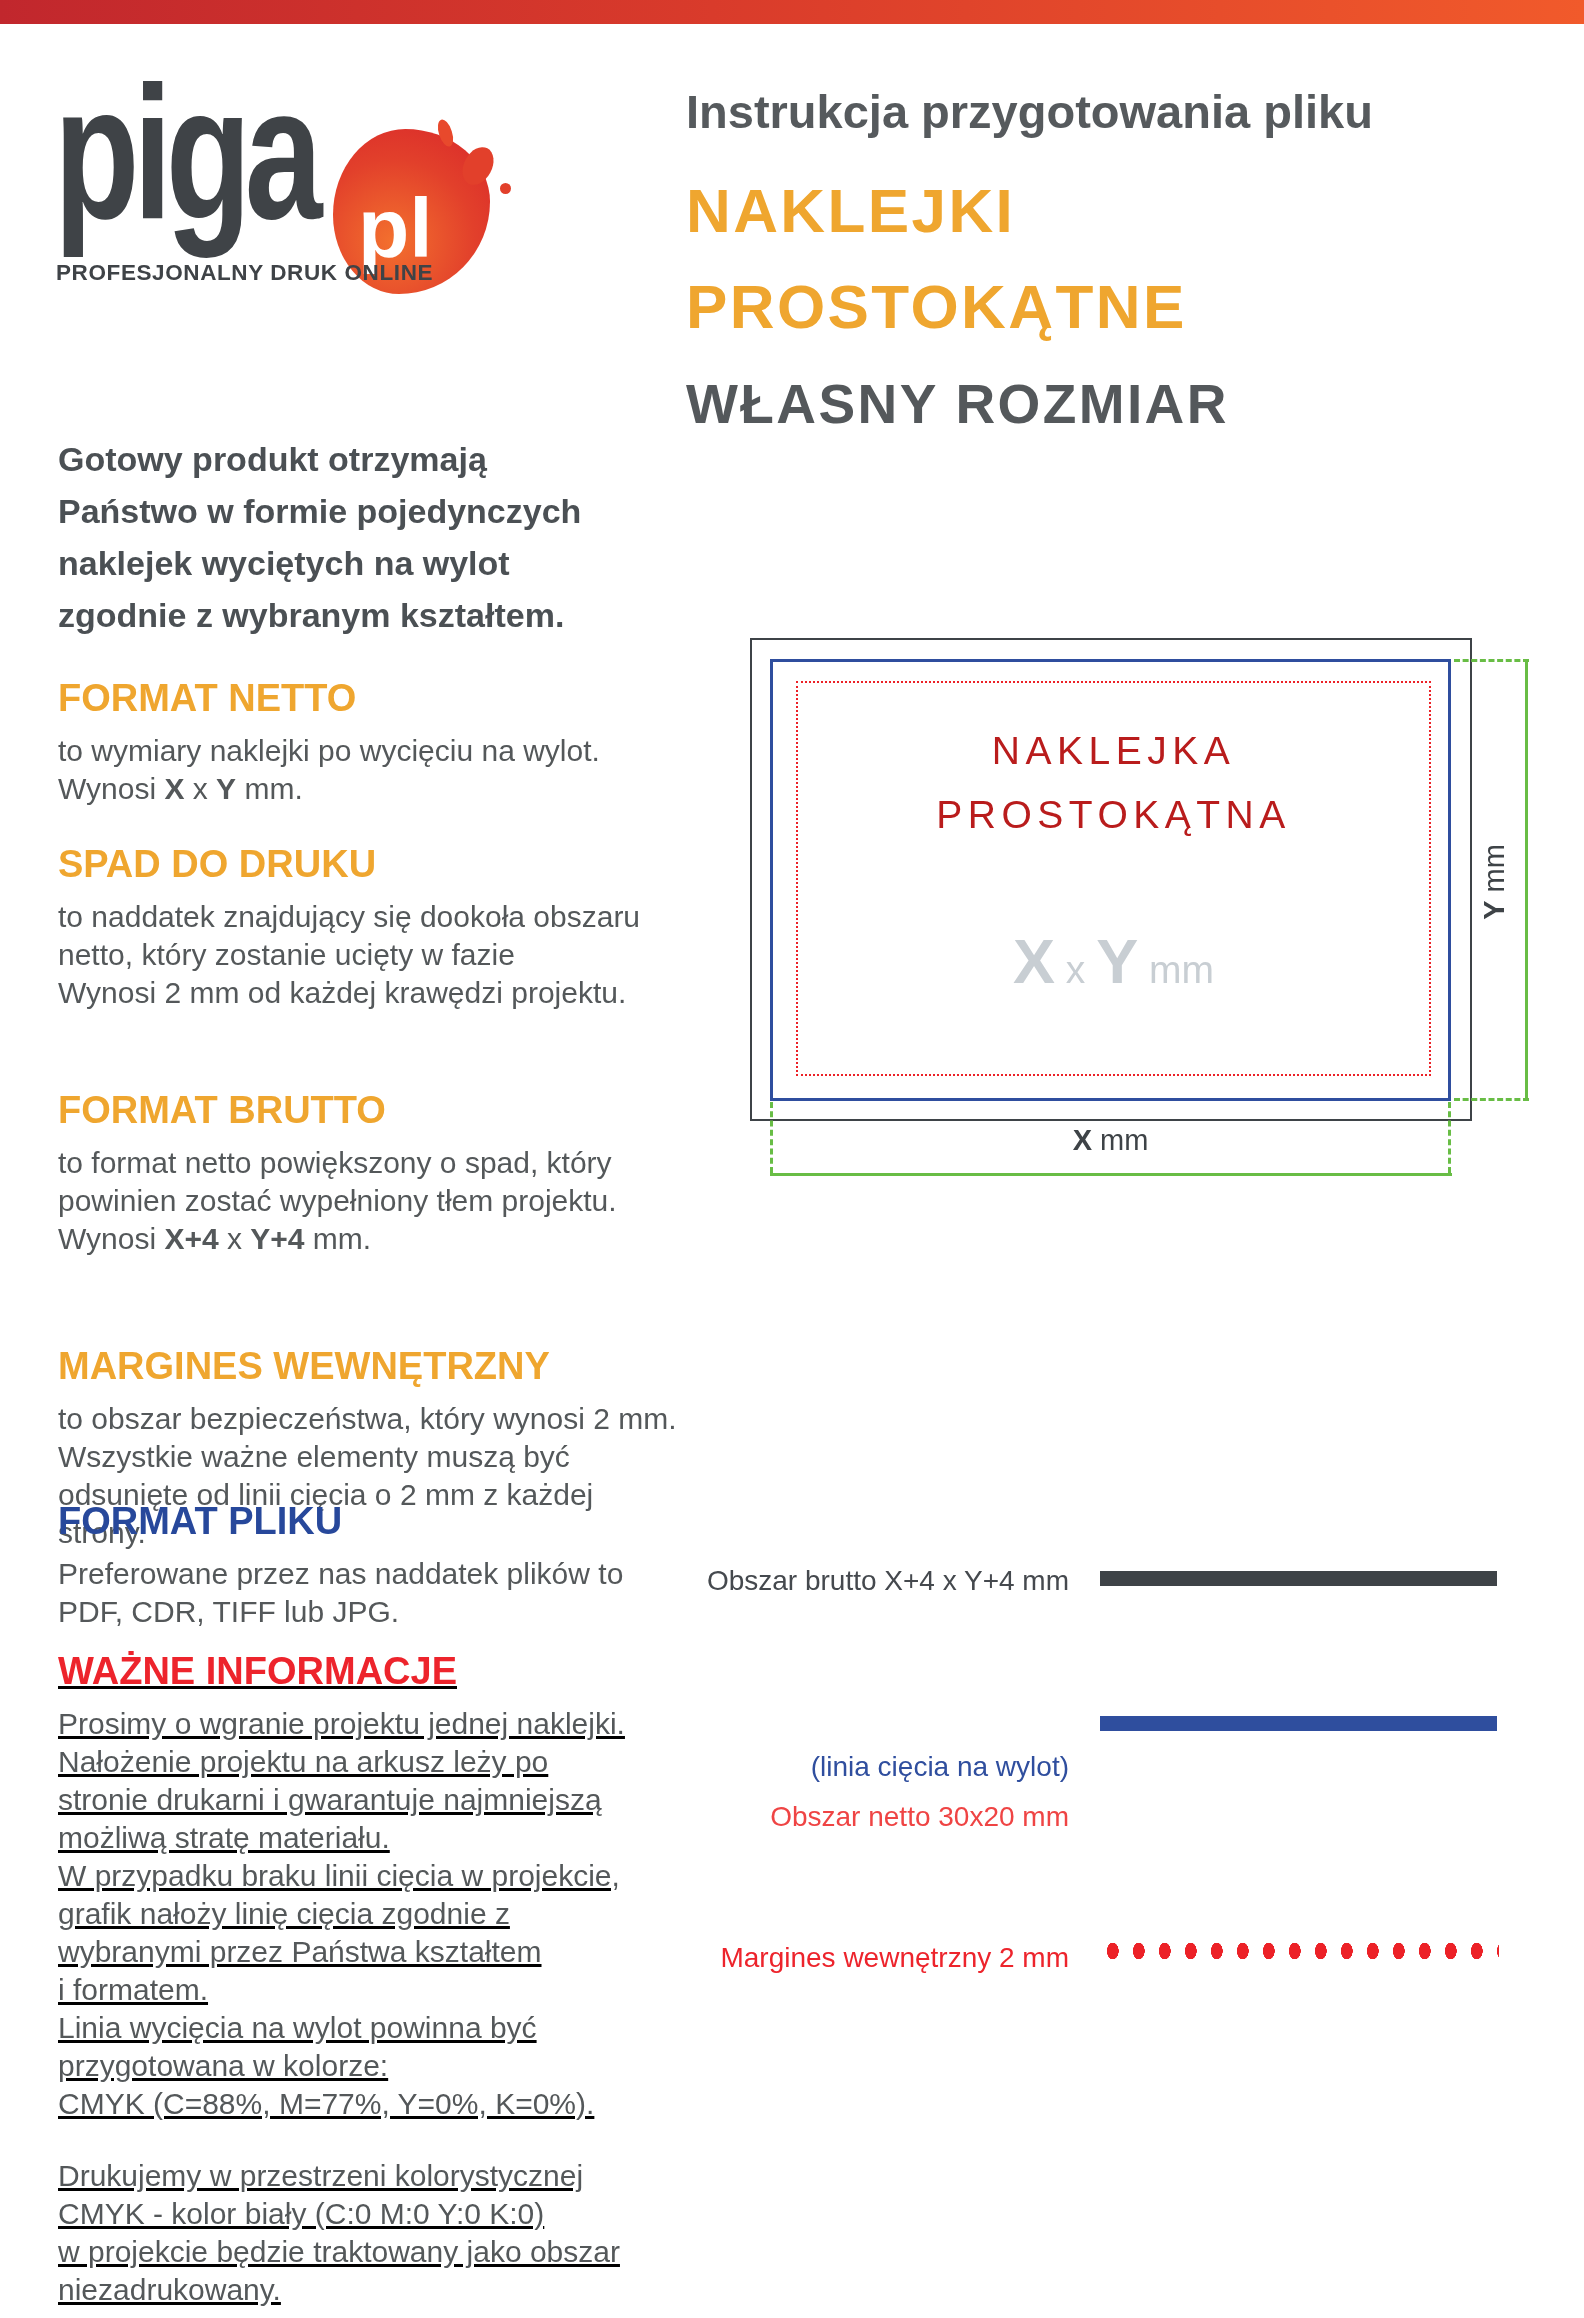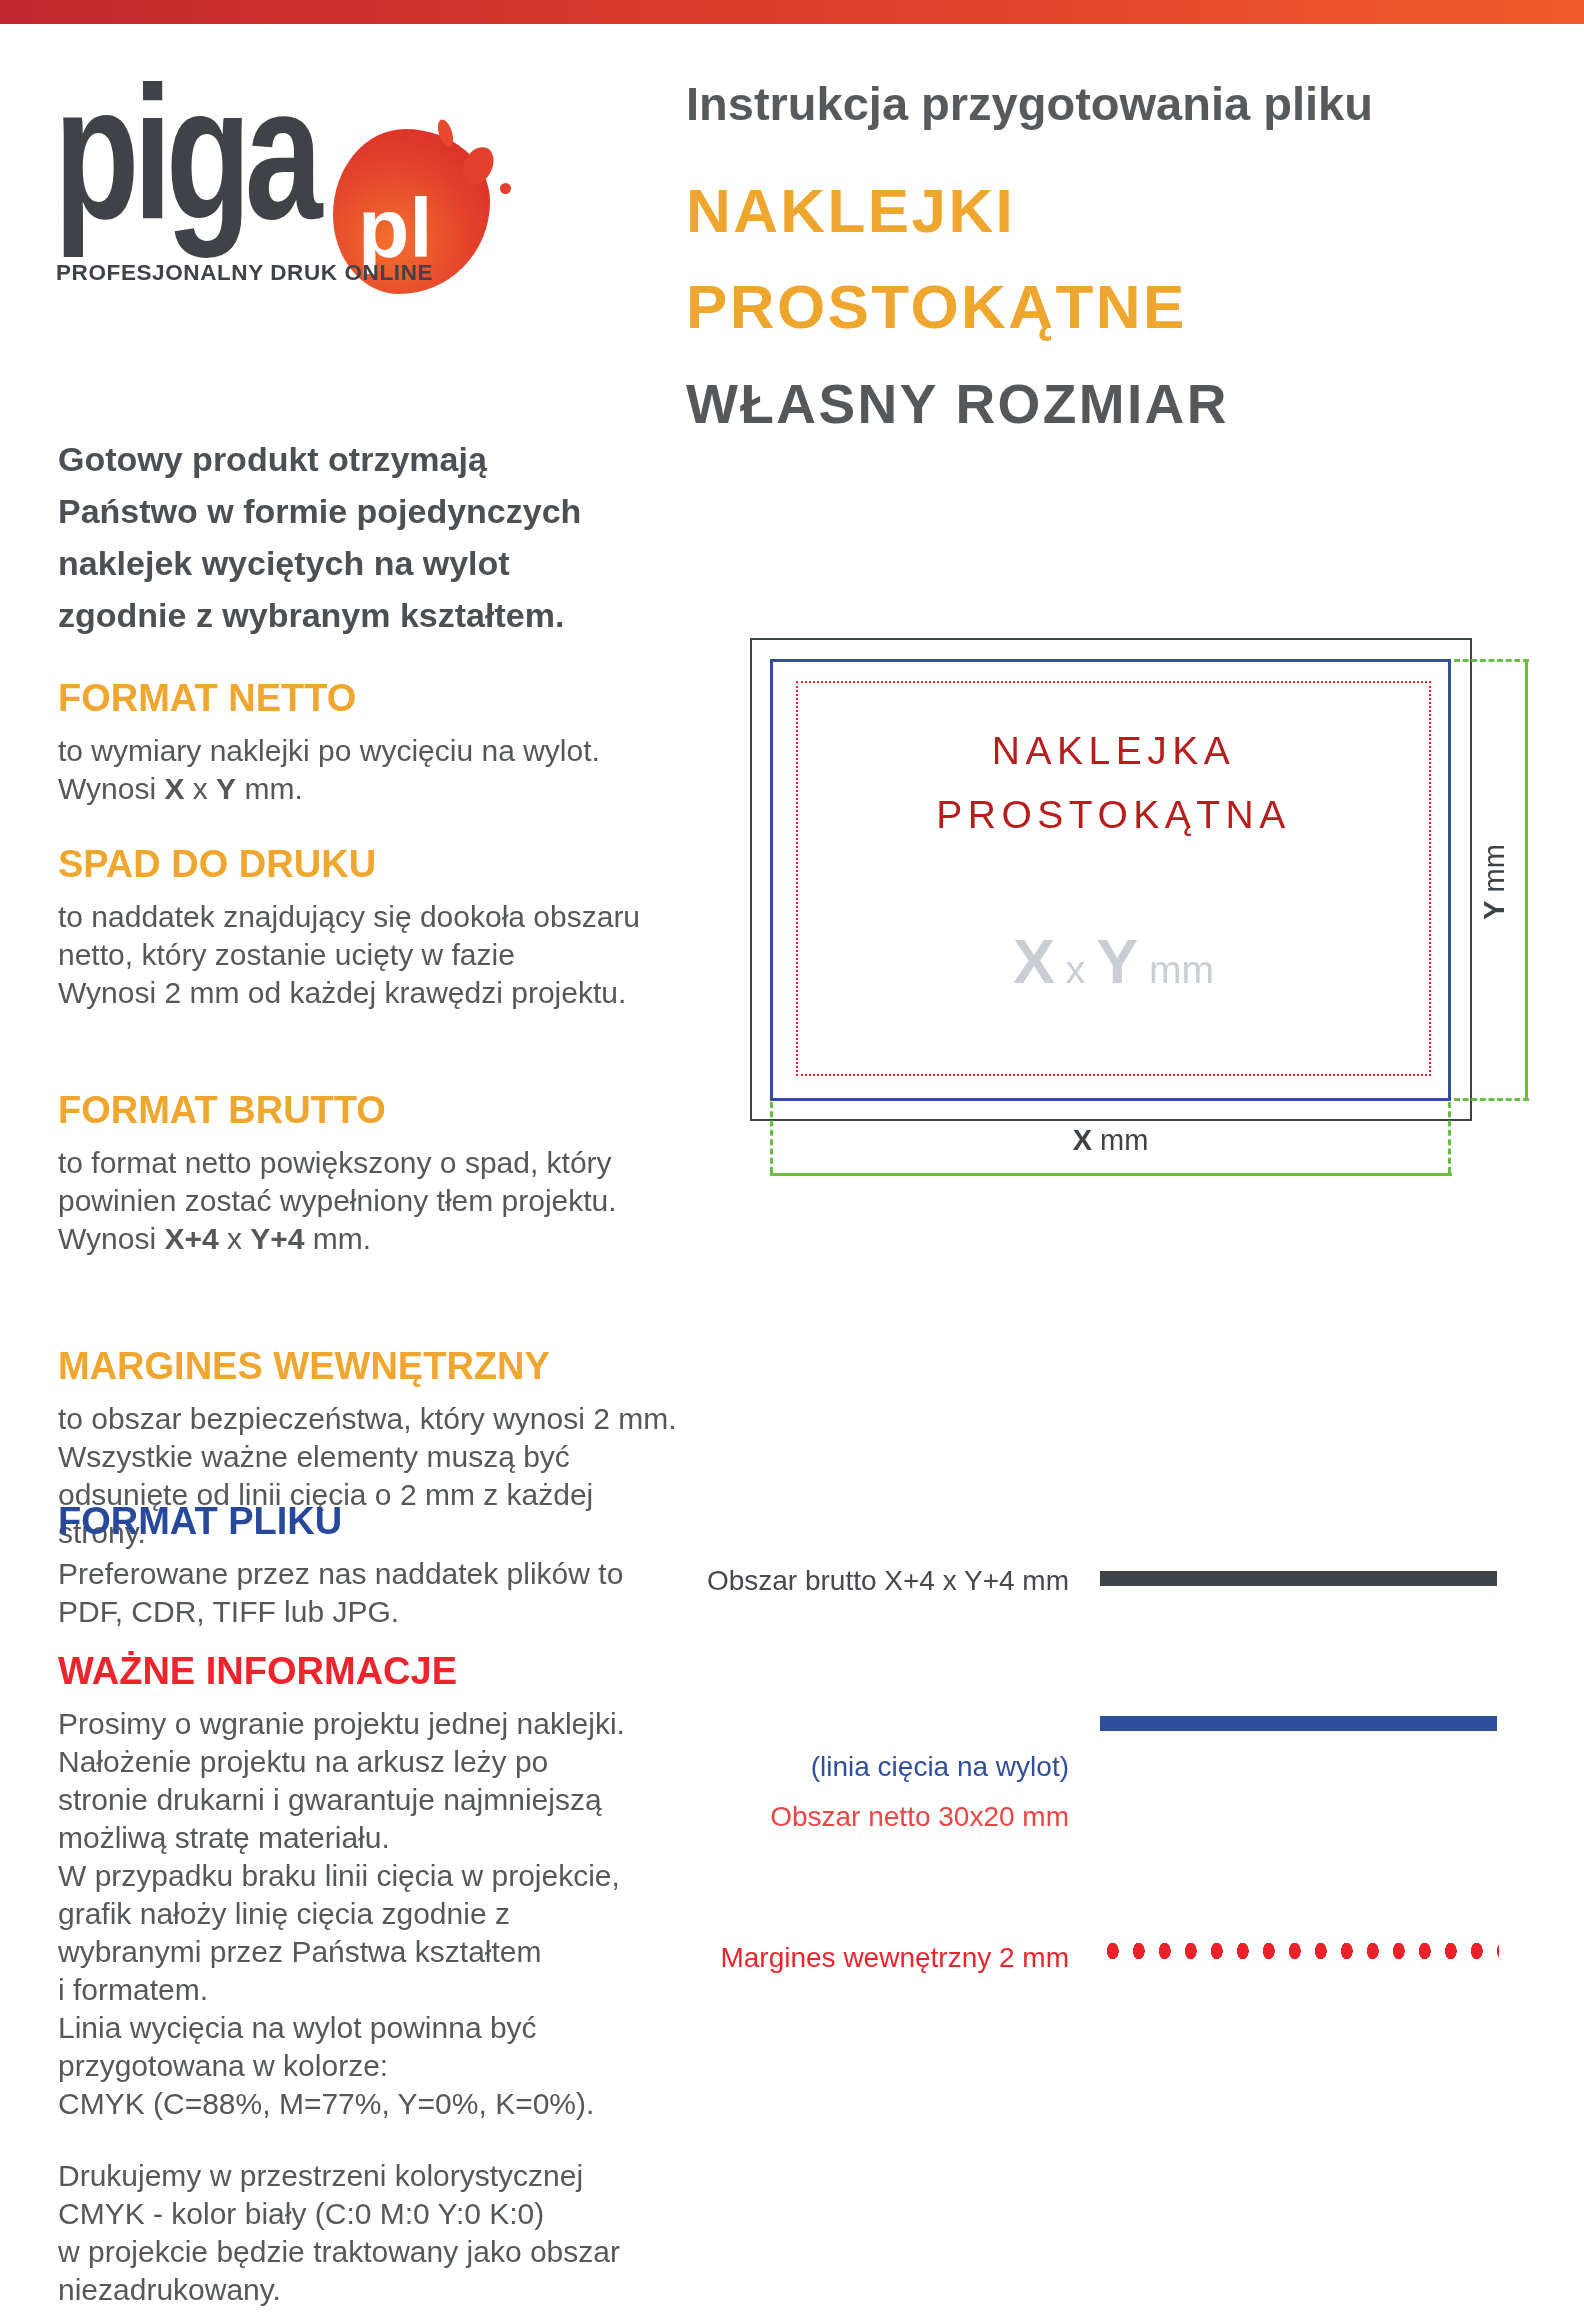--- a/index.html
+++ b/index.html
@@ -20,42 +20,42 @@
   .splat-drop1{position:absolute;left:464px;top:146px;width:28px;height:40px;
     background:#E2402B;border-radius:50%;transform:rotate(28deg);}
   .splat-drop2{position:absolute;left:500px;top:183px;width:11px;height:11px;
     background:#E2402B;border-radius:50%;}
   .splat-drop3{position:absolute;left:439px;top:119px;width:13.4px;height:28px;
     background:#E8492C;border-radius:50%;transform:rotate(-18deg);}
   .logo-tld{position:absolute;left:358px;top:180px;font-size:84px;font-weight:bold;color:#ffffff;}
   .logo-tagline{position:absolute;left:56px;top:260px;font-size:22.5px;font-weight:bold;
     color:#3F4347;letter-spacing:0.6px;}
   
-  .header-title{position:absolute;left:686px;top:76px;font-size:47px;font-weight:bold;color:#565A5D;}
+  .header-title{position:absolute;left:686px;top:84px;font-size:47px;font-weight:bold;color:#565A5D;}
   .product-line1{position:absolute;left:686px;top:175px;font-size:62px;font-weight:bold;
     color:#EFA62F;letter-spacing:2.4px;}
   .product-line2{position:absolute;left:686px;top:271px;font-size:62px;font-weight:bold;
     color:#EFA62F;letter-spacing:2.4px;}
   .subtitle{position:absolute;left:686px;top:372px;font-size:55px;font-weight:600;
     color:#54585B;letter-spacing:2.4px;}
   
   .intro{position:absolute;left:58px;top:433px;width:639px;font-size:34px;line-height:52px;
     font-weight:600;color:#4B5054;}
   .section{position:absolute;left:58px;width:645px;}
   .section h2{margin:0 0 12px 0;font-size:38px;line-height:43px;font-weight:bold;color:#EFA62F;}
   .section.blue h2{color:#27489B;}
   .section.red h2{color:#ED242C;}
   .section .bline{font-size:30px;line-height:38px;color:#54585A;}
   .b{font-weight:bold;}
   .sec-netto{top:677px;}
   .sec-spad{top:843px;}
   .sec-brutto{top:1089px;}
   .sec-margines{top:1345px;}
   .sec-pliku{top:1500px;}
-  .sec-wazne{top:1650px;}
+  .sec-wazne{top:1650px;text-decoration:underline;}
   .para-gap{height:34px;}
   
   .rect-brutto{position:absolute;left:750px;top:638px;width:722px;height:483px;
     border:2.4px solid #3E4347;box-sizing:border-box;}
   .rect-netto{position:absolute;left:770px;top:659px;width:681px;height:442px;
     border:3px solid #2F4E9E;box-sizing:border-box;background:#ffffff;}
   .rect-margin{position:absolute;left:796px;top:681px;width:635px;height:395px;
     border:2.4px dotted #EC2127;box-sizing:border-box;}
   .ph-title{position:absolute;left:796px;top:719px;width:635px;text-align:center;
     font-size:39px;line-height:64px;letter-spacing:5.5px;color:#b91c1c;}

